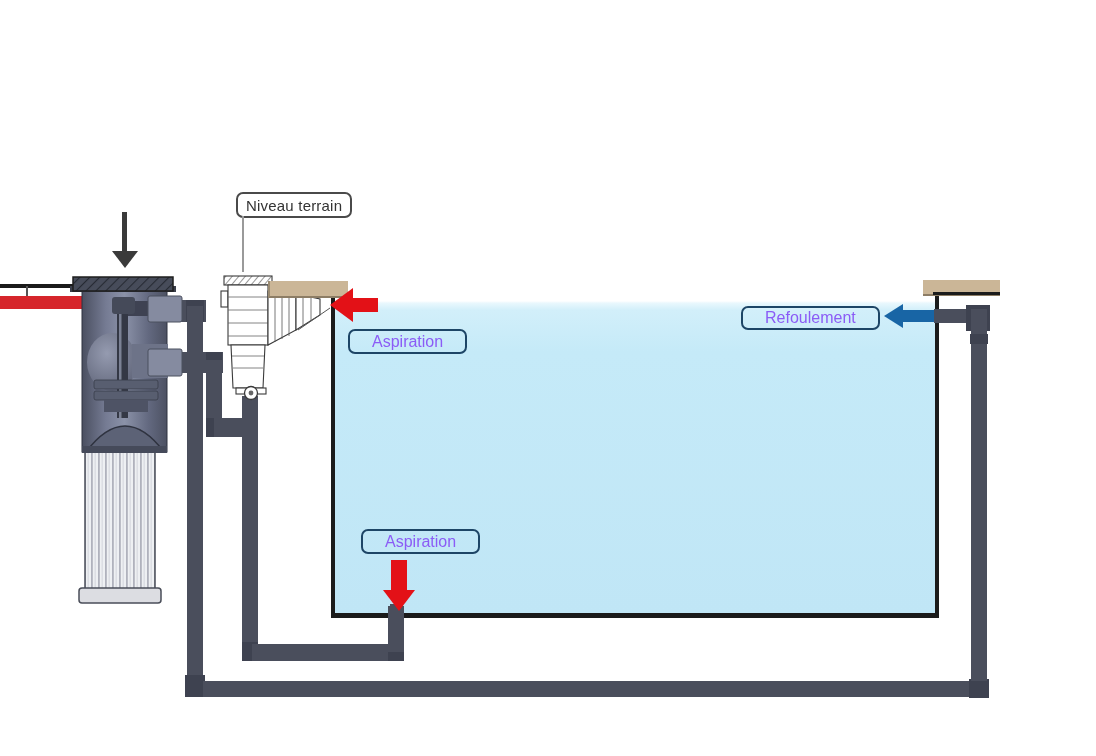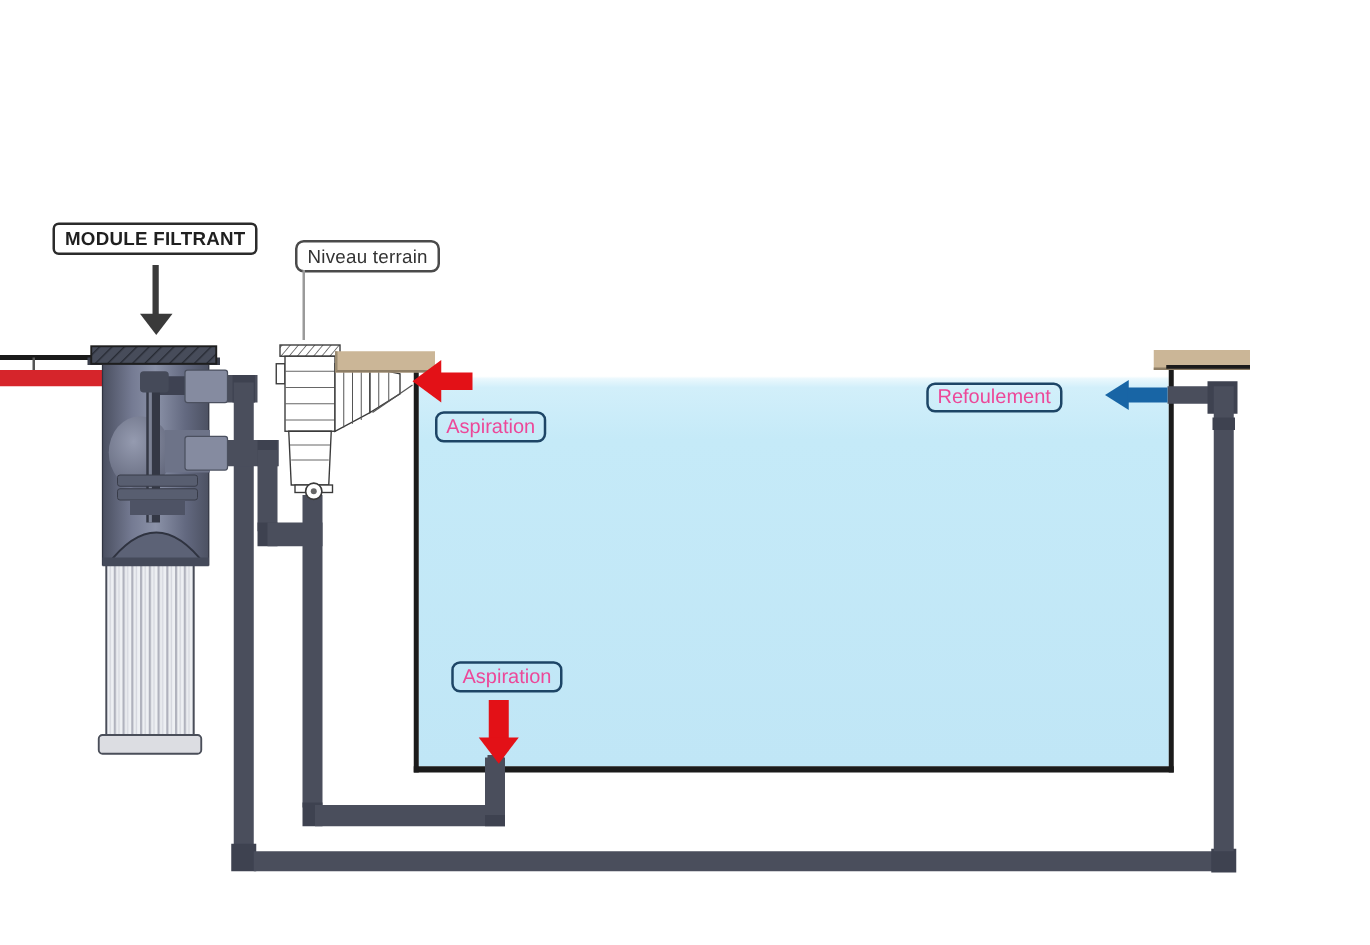--- a/index.html
+++ b/index.html
@@ -6,21 +6,21 @@
   #canvas{position:relative;width:1096px;height:756px;background:#ffffff;overflow:hidden;
           font-family:"Liberation Sans",sans-serif;}
   .abs{position:absolute;}
   .pipe{position:absolute;background:#4a4e5c;}
   .elbow{position:absolute;background:#3e4250;}
   .callout{position:absolute;display:inline-flex;align-items:center;justify-content:center;
            background:#ffffff;border:2px solid #2b2b2b;border-radius:5px;padding:1px 8px;
            font-size:15px;font-weight:700;color:#1f1f1f;white-space:nowrap;letter-spacing:.2px;}
   .callout.soft{border:2px solid #4a4a4a;border-radius:7px;font-weight:400;color:#333;}
   .callout.pool{background:transparent;border:2px solid #1d4566;border-radius:7px;
-                font-weight:400;color:#ec4899;font-size:16px;padding:0 7px;letter-spacing:0;}
+                font-weight:400;color:#8b5cf6;font-size:16px;padding:0 22px;letter-spacing:0;}
   .tri{position:absolute;width:0;height:0;}
   
   #pool{position:absolute;left:331px;top:292px;width:600px;height:321px;
         border-left:4px solid #1b1b1b;border-right:4px solid #1b1b1b;border-bottom:5px solid #1b1b1b;
         background:linear-gradient(180deg, rgba(255,255,255,0) 0px, rgba(255,255,255,0) 9px,
                    #eaf8fd 11px, #d2effa 18px, #c5eaf8 60px, #c0e6f6 100%);}
   .coping{position:absolute;background:#cbb697;border-bottom:2px solid #8d7d65;}
 </style>
 </head>
 <body>
@@ -150,23 +150,20 @@
 
   <div class="tri" style="left:330px;top:288px;border-top:17px solid transparent;border-bottom:17px solid transparent;border-right:23px solid #e31117;"></div>
   <div class="abs" style="left:352px;top:298px;width:26px;height:14px;background:#e31117;"></div>
 
   <div class="abs" style="left:391px;top:560px;width:16px;height:31px;background:#e31117;"></div>
   <div class="tri" style="left:383px;top:590px;border-left:16px solid transparent;border-right:16px solid transparent;border-top:21px solid #e31117;"></div>
 
   <div class="tri" style="left:884px;top:304px;border-top:12px solid transparent;border-bottom:12px solid transparent;border-right:19px solid #1865a5;"></div>
   <div class="abs" style="left:902px;top:310px;width:32px;height:12px;background:#1865a5;"></div>
 
-  <div class="callout" style="left:42px;top:178px;height:20px;">
-      <span>MODULE FILTRANT</span>
-    </div>
   <div class="abs" style="left:122px;top:212px;width:5px;height:40px;background:#3a3a3a;"></div>
   <div class="tri" style="left:112px;top:251px;border-left:13px solid transparent;border-right:13px solid transparent;border-top:17px solid #3a3a3a;"></div>
 
   <div class="callout soft" style="left:236px;top:192px;height:20px;">
       <span>Niveau terrain</span>
     </div>
   <div class="abs" style="left:242px;top:216px;width:2px;height:56px;background:#9a9a9a;"></div>
 
   <div class="callout pool" style="left:348px;top:329px;height:21px;">
       <span>Aspiration</span>

